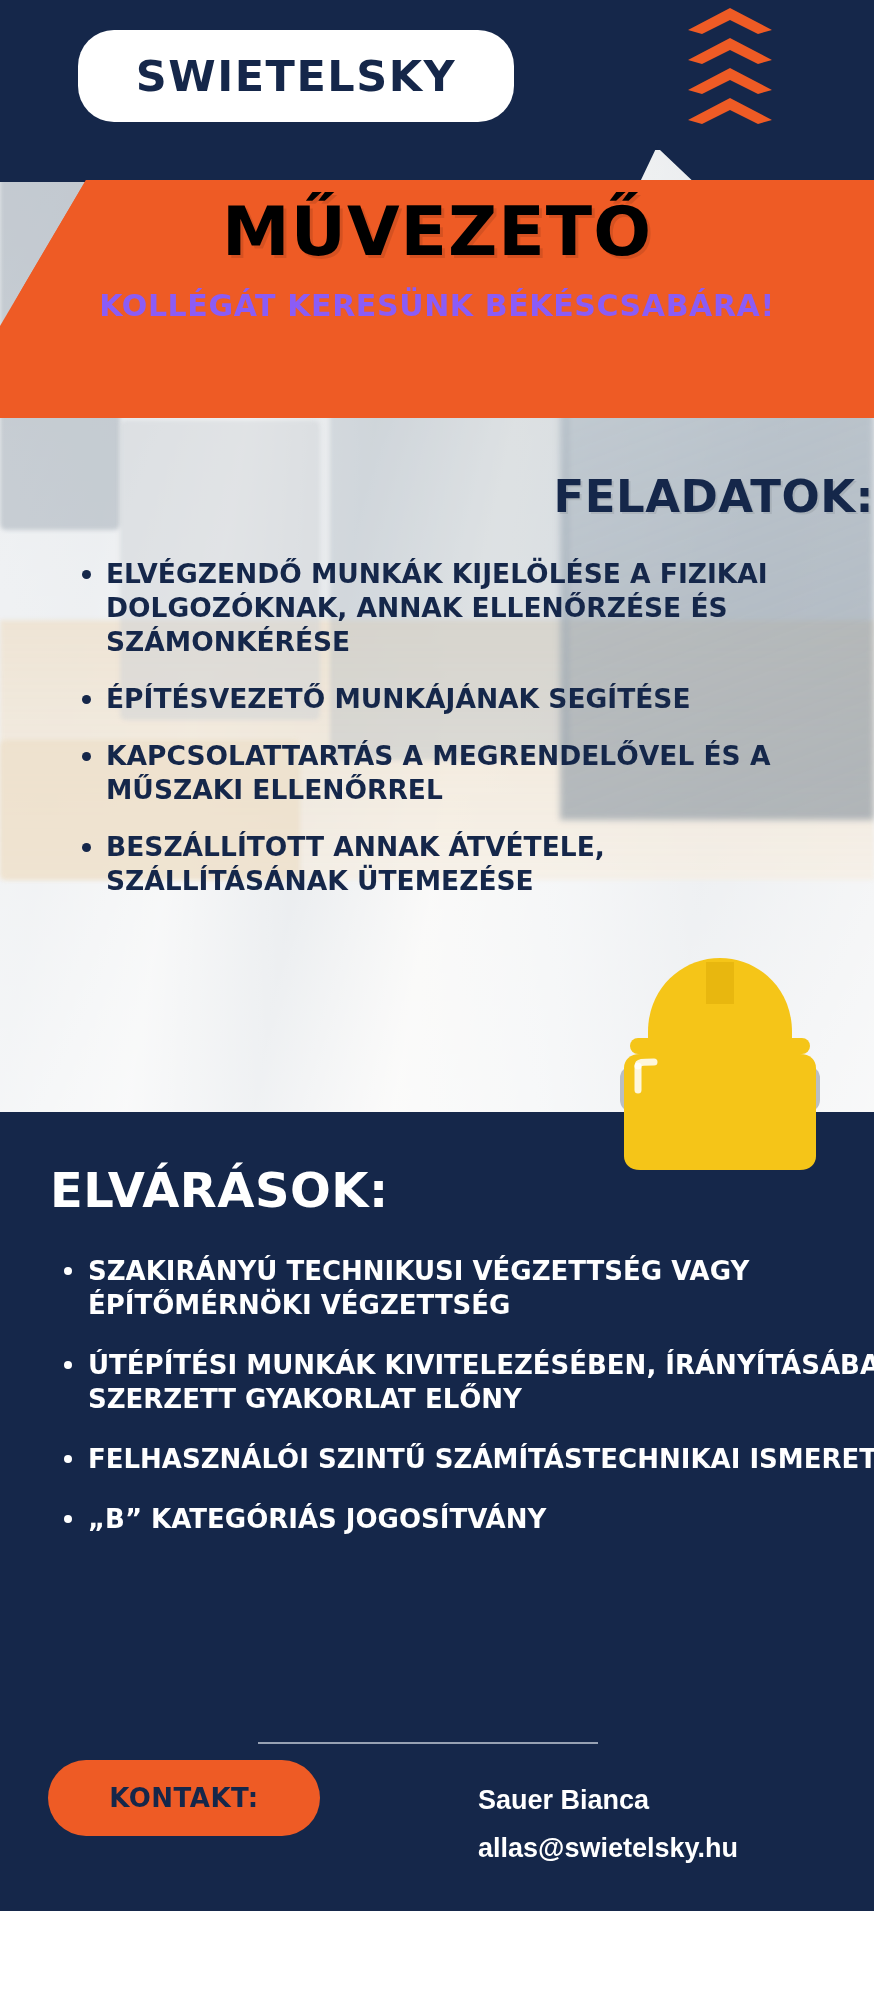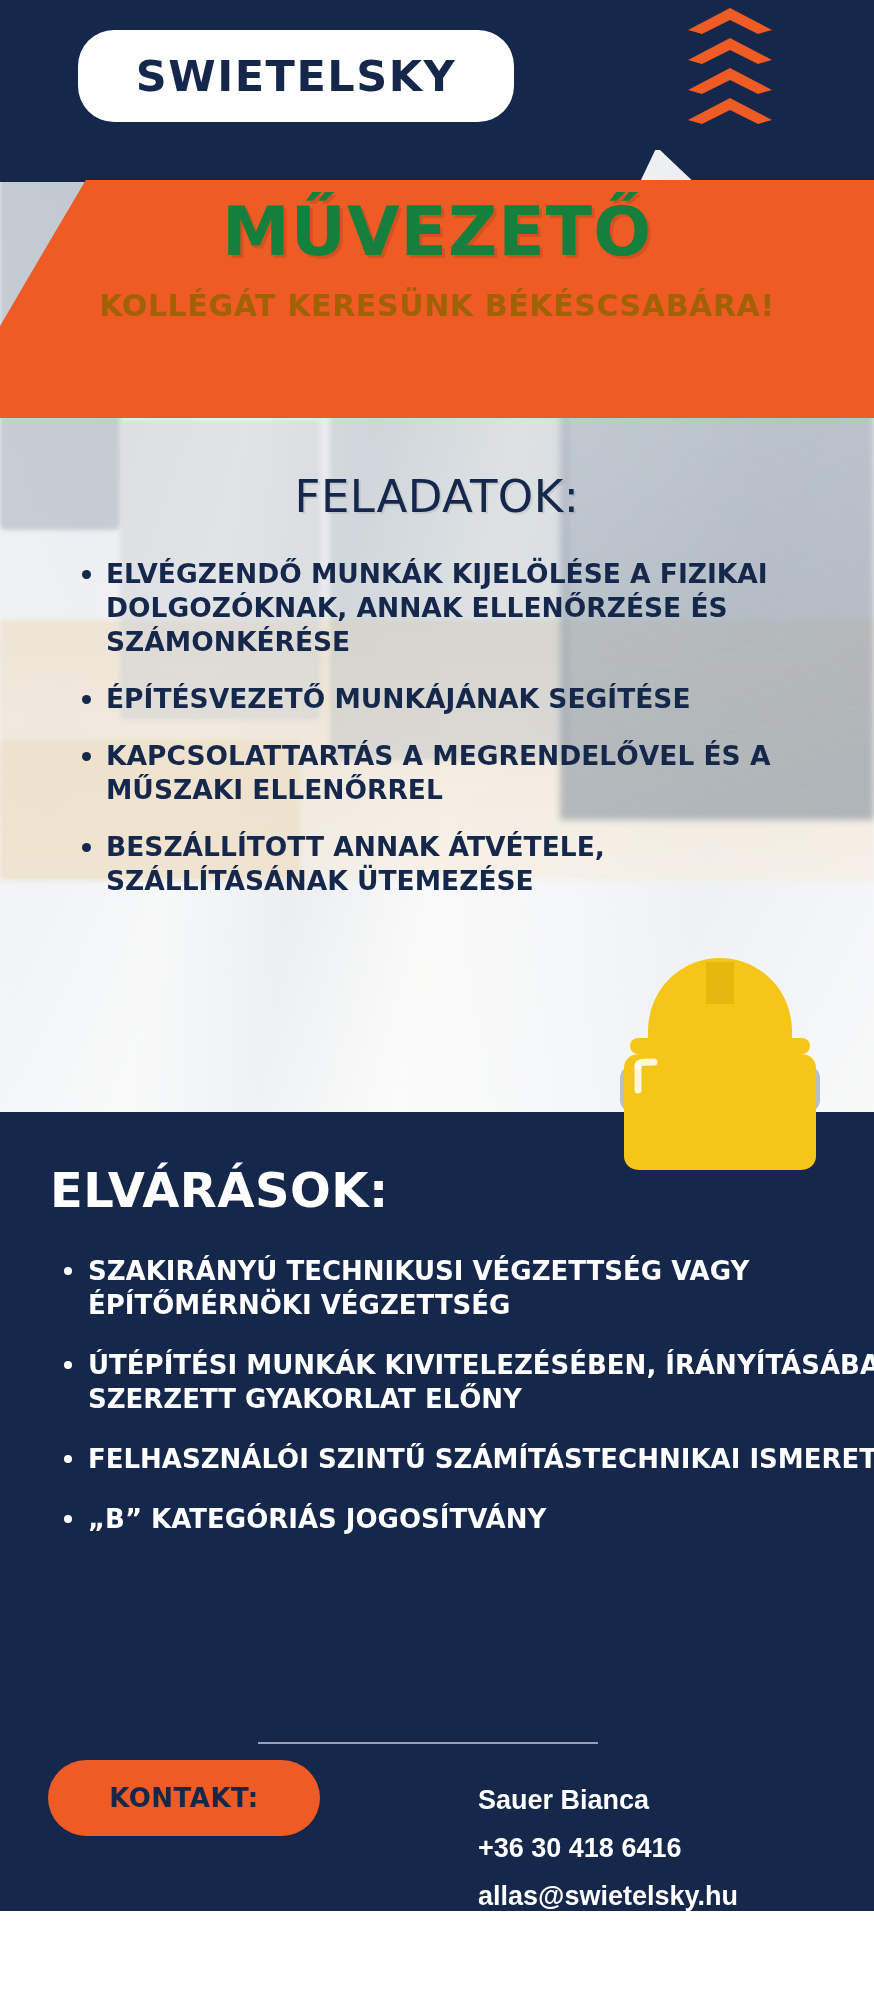--- a/index.html
+++ b/index.html
@@ -131,44 +131,44 @@
   }
   .job-title {
     position: absolute;
     left: 0; top: 56px;
     width: 874px;
     font-family: "DejaVu Sans", sans-serif;
     font-weight: bold;
     font-size: 68px;
     line-height: 72px;
     letter-spacing: 1px;
-    color: #15803d;
+    color: #000000;
     text-shadow: 3px 3px 0 rgba(0,0,0,0.10);
   }
   .job-sub {
     position: absolute;
     left: 0; top: 148px;
     width: 874px;
     font-family: "DejaVu Sans", sans-serif;
     font-weight: bold;
     font-size: 30px;
     letter-spacing: 0.6px;
-    color: #a16207;
+    color: #8b5cf6;
   }
 
   
   .tasks {
     position: absolute;
     left: 0; top: 470px;
     width: 874px;
   }
   .tasks-heading {
-    text-align: center;
-    font-family: "DejaVu Sans", sans-serif;
-    font-weight: normal;
+    text-align: right;
+    font-family: "DejaVu Sans", sans-serif;
+    font-weight: bold;
     font-size: 45px;
     color: #15274a;
     letter-spacing: 0.5px;
     text-shadow: 2px 2px 0 rgba(0,0,0,0.08);
   }
   .task-list {
     list-style: none;
     margin: 34px 0 0 16px;
     padding: 0 30px 0 58px;
   }
@@ -360,17 +360,16 @@
       <path d="M38 126 L38 150" stroke="#ffffff" stroke-width="7" stroke-linecap="round" fill="none" opacity="0.85"></path>
       <path d="M38 126 C38 122, 42 122, 54 122" stroke="#ffffff" stroke-width="7" stroke-linecap="round" fill="none" opacity="0.85"></path>
     </svg>
   </div>
 
   <div class="divider"></div>
 
   <button class="contact-btn">KONTAKT:</button>
   <div class="contact-info">
     <div>Sauer Bianca</div>
-    <div>+36 30 418 6416</div>
     <div>allas@swietelsky.hu</div>
   </div>
 
 </div>
 
 </body></html>

